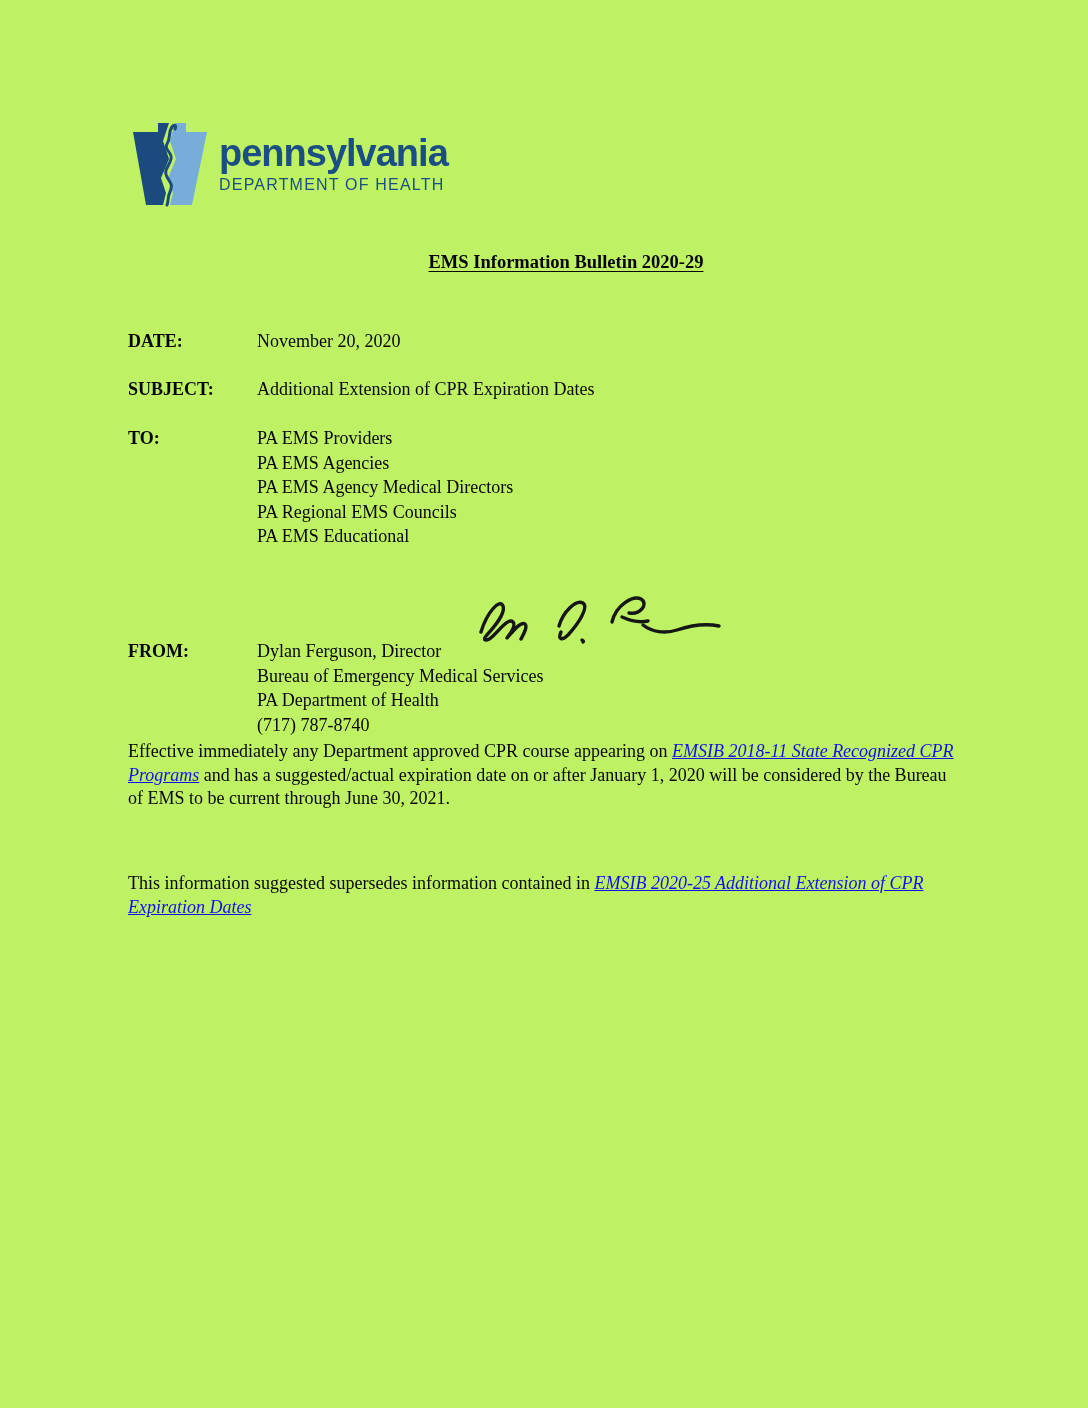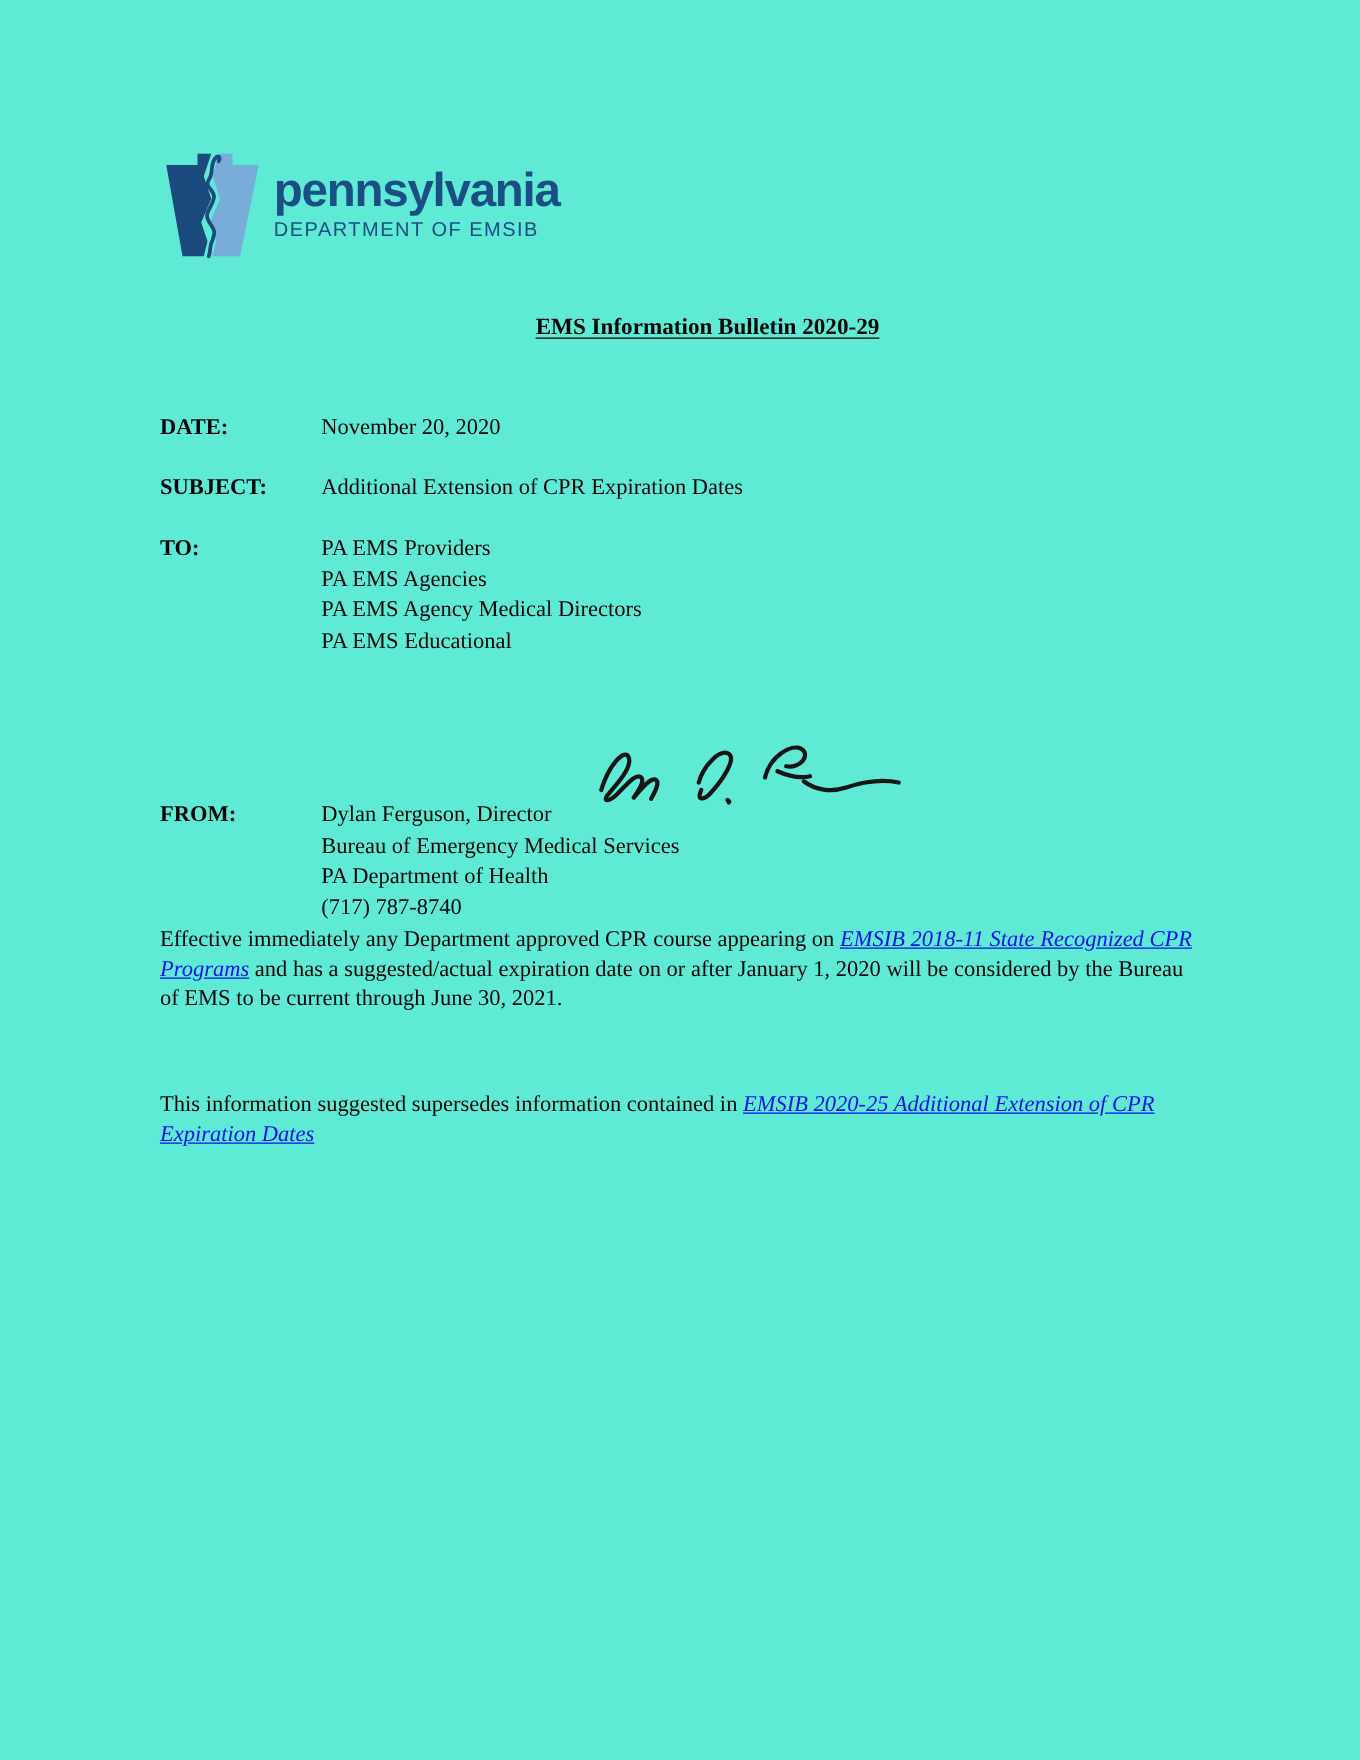--- a/index.html
+++ b/index.html
@@ -1,20 +1,20 @@
 <!DOCTYPE html>
 <html><head>
 <meta charset="utf-8">
 <style>
   html, body { margin: 0; padding: 0; background: #e8e8e8; }
   .page {
     position: relative;
     width: 1088px;
     height: 1408px;
-    background: #5eead4;
+    background: #bef264;
     font-family: "Liberation Serif", serif;
     color: #060606;
     overflow: hidden;
     margin: 0 auto;
   }
 
   
   .logo { position: absolute; left: 130px; top: 121px; display: flex; align-items: flex-start; }
   .logo-keystone { width: 80px; height: 86px; }
   .logo-text { margin-left: 9px; padding-top: 15px; font-family: "Liberation Sans", sans-serif; }
@@ -65,39 +65,40 @@
 
       <path d="M3,10 H28 V1 H39 L33,19 L39,37 L31,56 L36,71 L33,83 H16 Z" fill="#1b4a7e"></path>
 
       <path d="M45,1 H56 V10 H77 L62,83 H40 L43,71 L38,56 L46,37 L40,19 Z" fill="#77add8"></path>
 
       <path d="M42,5 C38,10 41,16 37,22 C33,28 43,30 41,37 C39,45 33,48 37,55 C41,62 43,62 40,70 C37,76 39,78 37,83" fill="none" stroke="#1b4a7e" stroke-width="3" stroke-linecap="round"></path>
       <path d="M42,5 C44,2 47,3 45,7" fill="none" stroke="#1b4a7e" stroke-width="3" stroke-linecap="round"></path>
     </svg>
     <div class="logo-text">
       <div class="logo-name">pennsylvania</div>
-      <div class="logo-sub">DEPARTMENT OF EMSIB</div>
+      <div class="logo-sub">DEPARTMENT OF HEALTH</div>
     </div>
   </div>
 
   <div class="title">
     <span>EMS Information Bulletin 2020-29</span>
   </div>
 
   <div class="lbl" style="top:329px">DATE:</div>
   <div class="val" style="top:329px">November 20, 2020</div>
 
   <div class="lbl" style="top:377px">SUBJECT:</div>
   <div class="val" style="top:377px">Additional Extension of CPR Expiration Dates</div>
 
   <div class="lbl" style="top:426px">TO:</div>
   <div class="val stack" style="top:426px">
     <div>PA EMS Providers</div>
     <div>PA EMS Agencies</div>
     <div>PA EMS Agency Medical Directors</div>
+    <div>PA Regional EMS Councils</div>
     <div>PA EMS Educational</div>
   </div>
 
   <svg class="signature" viewBox="0 0 250 62" aria-hidden="true">
     <g fill="none" stroke="#161616" stroke-width="3.4" stroke-linecap="round" stroke-linejoin="round">
       <path d="M8,42 C14,22 27,8 30,16 C33,24 20,38 13,46 C9,51 14,52 21,45 C29,37 36,28 40,32 C43,35 37,44 34,48 C40,41 48,31 52,34 C55,37 50,45 48,49"></path>
       <path d="M86,36 C90,22 103,9 110,13 C116,17 106,33 95,45 C90,50 84,51 88,42"></path>
       <path d="M109,50 C110,51 111,51 110,52"></path>
       <path d="M139,32 C143,15 160,5 168,9 C176,14 167,25 156,23 M149,27 C158,31 167,33 175,31"></path>
       <path d="M170,35 C179,42 192,44 204,40 C216,36 231,33 246,36"></path>

